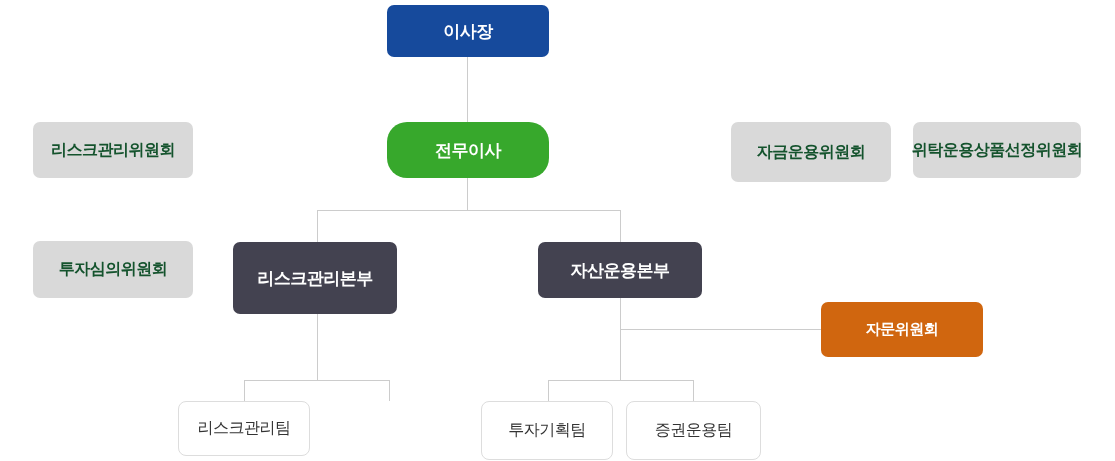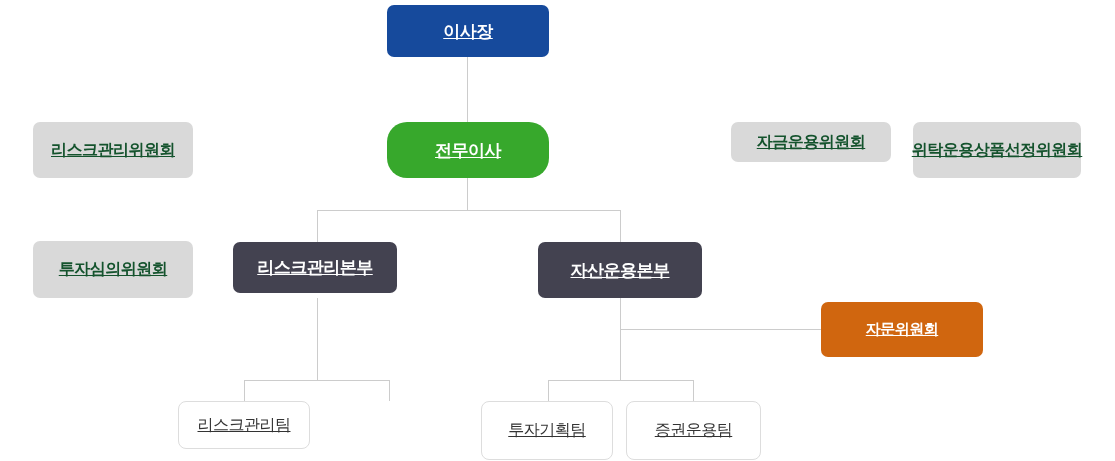--- a/index.html
+++ b/index.html
@@ -18,40 +18,39 @@
   .node {
     position: absolute;
     display: flex;
     align-items: center;
     justify-content: center;
     text-align: left;
     border-radius: 7px;
     box-sizing: border-box;
     white-space: nowrap;
     letter-spacing: -0.5px;
-    text-decoration: underline;
   }
   .node.blue   { background: #164a9c; color: #ffffff; font-weight: bold; font-size: 17px; }
   .node.green  { background: #37a82c; color: #ffffff; font-weight: bold; font-size: 17px; border-radius: 20px; }
   .node.navy   { background: #434250; color: #ffffff; font-weight: bold; font-size: 17px; }
   .node.orange { background: #d0660f; color: #ffffff; font-weight: bold; font-size: 15px; }
   .node.gray   { background: #d9d9d9; color: #14532d; font-weight: 600; font-size: 16px; }
   .node.team   { background: #ffffff; color: #333333; font-weight: 500; font-size: 16px; border: 1px solid #ddd; border-radius: 8px; }
 
   
   .pos-chairman   { left: 387px; top: 5px;   width: 162px; height: 52px; }
   .pos-executive  { left: 387px; top: 122px; width: 162px; height: 56px; }
   .pos-riskcom    { left: 33px;  top: 122px; width: 160px; height: 56px; }
   .pos-investcom  { left: 33px;  top: 241px; width: 160px; height: 57px; }
-  .pos-fundcom    { left: 731px; top: 122px; width: 160px; height: 40px; }
+  .pos-fundcom    { left: 731px; top: 122px; width: 160px; height: 60px; }
   .pos-productcom { left: 913px; top: 122px; width: 168px; height: 56px; font-size: 15px; }
-  .pos-riskdiv    { left: 233px; top: 242px; width: 164px; height: 51px; }
+  .pos-riskdiv    { left: 233px; top: 242px; width: 164px; height: 72px; }
   .pos-assetdiv   { left: 538px; top: 242px; width: 164px; height: 56px; }
   .pos-advisory   { left: 821px; top: 302px; width: 162px; height: 55px; }
-  .pos-team1      { left: 178px; top: 401px; width: 132px; height: 48px; }
+  .pos-team1      { left: 178px; top: 401px; width: 132px; height: 55px; }
   .pos-team2      { left: 323px; top: 401px; width: 132px; height: 59px; }
   .pos-team3      { left: 481px; top: 401px; width: 132px; height: 59px; }
   .pos-team4      { left: 626px; top: 401px; width: 135px; height: 59px; }
 
   .line { position: absolute; background: #cccccc; }
   .line.v { width: 1px; }
   .line.h { height: 1px; }
 </style>
 </head>
 <body>

